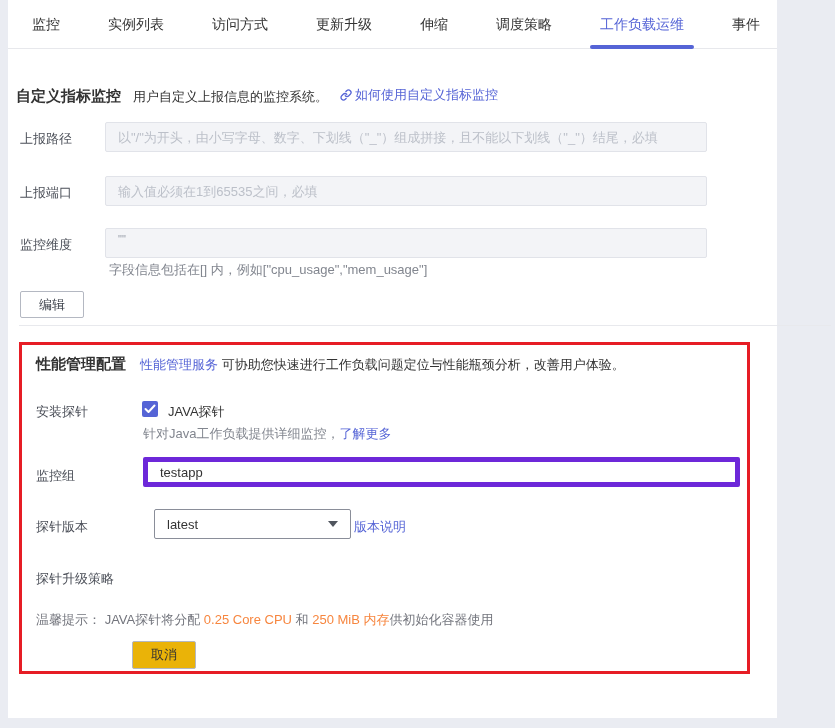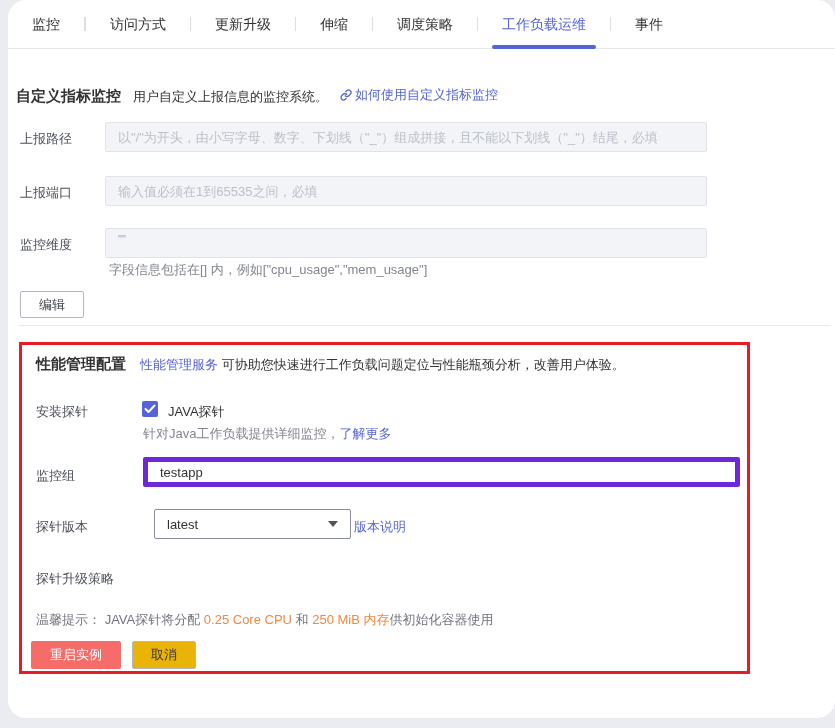--- a/index.html
+++ b/index.html
@@ -1,18 +1,18 @@
 <!DOCTYPE html>
 <html><head>
 <meta charset="utf-8">
 <style>
   * { margin:0; padding:0; box-sizing:border-box; }
   html,body { width:835px; height:728px; }
   body { background:#eaecf2; font-family:"Liberation Sans","DejaVu Sans",sans-serif; position:relative; overflow:hidden; }
-  .panel { position:absolute; left:8px; top:0; width:827px; height:718px; background:#fff;border-radius:18px; }
+  .panel { position:absolute; left:8px; top:0; width:769px; height:718px; background:#fff; }
 
   
   .tabbar { position:absolute; top:0; left:0; right:0; height:49px; border-bottom:1px solid #e7e8ec; display:flex; align-items:center; }
   .tab { position:relative; height:49px; line-height:49px; padding:0 24px; font-size:14px; color:#333; cursor:pointer; white-space:nowrap; }
   .tab.active { color:#5564d6; }
   .tab.active::after { content:""; position:absolute; left:14px; right:14px; bottom:0; height:4px; border-radius:2px; background:#5564d6; }
   .tab-sep { width:1px; height:14px; background:#dcdee3; }
 
   
   .sec1-title-row { position:absolute; top:86px; left:8px; display:flex; align-items:baseline; gap:12px; }
@@ -54,20 +54,21 @@
   .cancel-btn { position:absolute; left:110px; top:296px; width:64px; height:28px; background:#eab308; color:#333; border:1px solid #b4b8c2; border-radius:2px; font-size:13px; cursor:pointer; }
 </style>
 </head>
 <body>
 
 <div class="panel">
 
   <div class="tabbar">
       <div class="tab">监控</div>
       <div class="tab-sep"></div>
+      <div class="tab">实例列表</div>
       <div class="tab-sep"></div>
       <div class="tab">访问方式</div>
       <div class="tab-sep"></div>
       <div class="tab">更新升级</div>
       <div class="tab-sep"></div>
       <div class="tab">伸缩</div>
       <div class="tab-sep"></div>
       <div class="tab">调度策略</div>
       <div class="tab-sep"></div>
       <div class="tab active">工作负载运维</div>
@@ -132,17 +133,16 @@
       <span class="caret"></span>
     </div>
     <a class="link ver-link">版本说明</a>
 
     <span class="rb-label" style="top:225px;">探针升级策略</span>
 
     <div class="tip">
       <span>温馨提示：  </span><span>JAVA探针将分配 </span><span class="orange">0.25 Core CPU</span><span> 和 </span><span class="orange">250 MiB 内存</span><span>供初始化容器使用</span>
     </div>
 
-    <button class="restart-btn">重启实例</button>
     <button class="cancel-btn">取消</button>
   </div>
 
 </div>
 
 </body></html>

